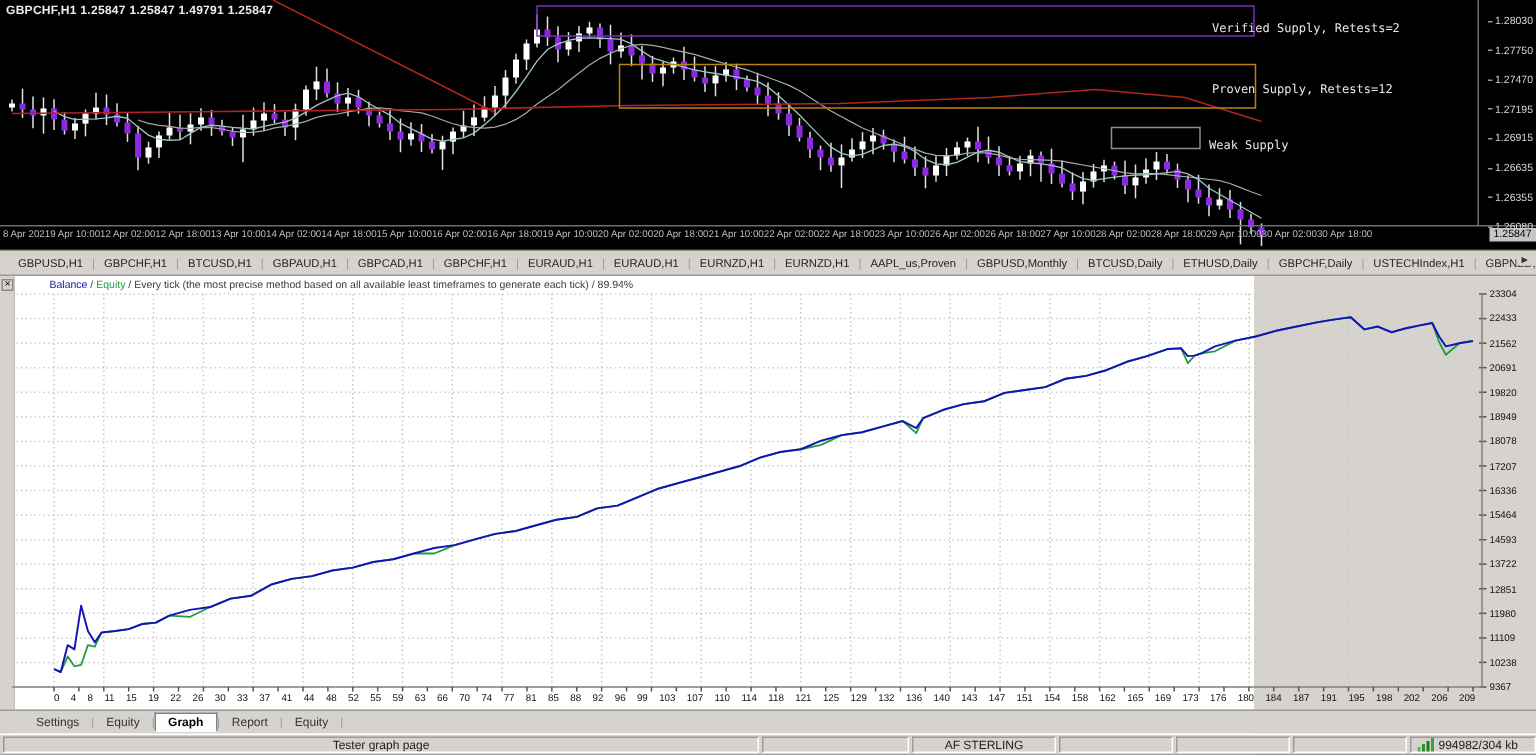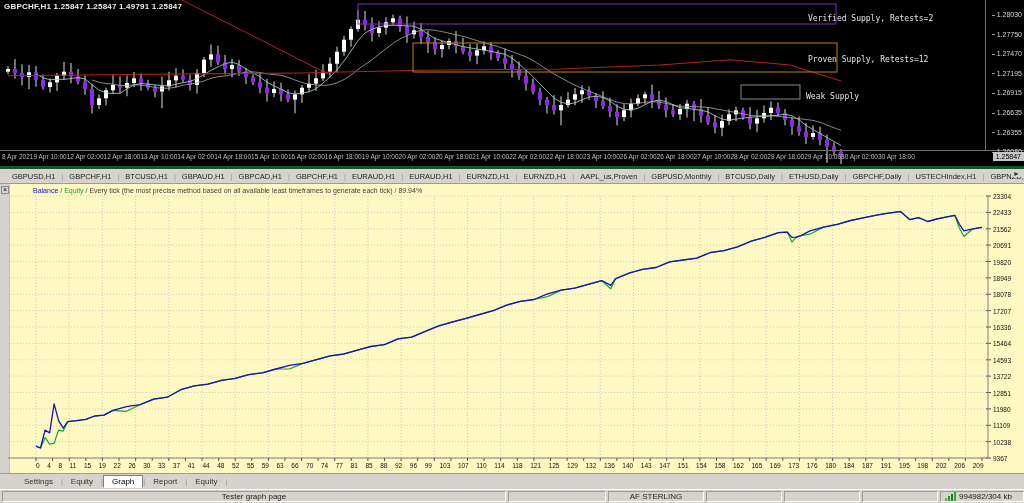--- a/index.html
+++ b/index.html
@@ -10,42 +10,42 @@
   #top-svg{position:absolute;top:0;left:0;}
   .symbol-info{position:absolute;top:2px;left:4px;color:#ececec;font-size:8px;font-weight:bold;letter-spacing:.2px;}
   .axis-sep{position:absolute;top:150px;left:0;width:1024px;height:1px;background:#6f6f6f;}
   .price-axis{position:absolute;top:0;right:0;width:38px;height:150px;border-left:1px solid #6f6f6f;}
   .price-label{position:absolute;right:2px;color:#d6d6d6;font-size:7px;white-space:nowrap;}
   .price-label::before{content:"";display:inline-block;width:3px;height:1px;background:#9a9a9a;vertical-align:middle;margin-right:2px;}
   .price-tag{position:absolute;right:0;top:152px;background:#c6c6c6;color:#000;font-size:7px;padding:0 3px;line-height:9px;}
   .date-axis{position:absolute;left:2px;top:153px;width:858px;display:flex;justify-content:space-between;color:#bdbdbd;font-size:6.5px;white-space:nowrap;}
   
   .tabbar{position:absolute;top:166px;left:0;width:1024px;height:18px;background:#d6d3ce;
-          border-top:3px solid #14532d;border-bottom:1px solid #9a9a9a;box-sizing:border-box;
+          border-top:1px solid #14532d;border-bottom:1px solid #9a9a9a;box-sizing:border-box;
           display:flex;align-items:center;padding:0 14px 0 6px;overflow:hidden;white-space:nowrap;}
   .tab{font-size:7.5px;color:#1f1f1f;padding:0 6px;cursor:default;}
   .tab-sep{color:#9a9a9a;font-size:7.5px;}
   .tab-scroll{position:absolute;right:2px;top:170px;font-size:7px;color:#333;background:#d6d3ce;padding:0 2px;}
   
-  .tester{position:absolute;top:184px;left:0;width:1024px;height:319px;background:#fef9c3;}
+  .tester{position:absolute;top:184px;left:0;width:836px;height:319px;background:#ffffff;}
   .left-strip{position:absolute;left:0;top:0;width:9px;height:290px;background:#d6d3ce;border-right:1px solid #c2c2c2;}
   .close-btn{position:absolute;left:1px;top:2px;width:8px;height:8px;background:#d6d3ce;border:1px solid #8a8a8a;
              font-size:7px;line-height:6px;text-align:center;color:#000;box-sizing:border-box;}
   .legend{position:absolute;left:33px;top:3px;font-size:7px;color:#3c3c3c;white-space:nowrap;}
   .legend .bal{color:#1414b8;} .legend .eq{color:#1e9e3e;}
   #tester-svg{position:absolute;left:0;top:0;}
   .y-label{position:absolute;font-size:6.5px;color:#101010;white-space:nowrap;}
   .x-axis{position:absolute;left:36px;top:278px;width:948px;display:flex;justify-content:space-between;
           font-size:6.5px;color:#101010;}
   .tester-tabs{position:absolute;left:0;top:289px;width:1024px;height:16px;background:#d6d3ce;
                border-top:1px solid #9a9a9a;box-sizing:border-box;display:flex;align-items:center;padding-left:16px;}
   .side-label{position:absolute;left:0;top:289px;width:10px;height:26px;font-size:6.5px;color:#4a4a4a;
               writing-mode:vertical-rl;transform:rotate(180deg);text-align:center;line-height:10px;}
   .ttab{font-size:8px;color:#333;padding:1px 8px;cursor:default;}
-  .ttab.active{background:#fdfdfd;border:1px solid #808080;border-bottom:1px solid #fdfdfd;font-weight:normal;color:#000;
+  .ttab.active{background:#fdfdfd;border:1px solid #808080;border-bottom:1px solid #fdfdfd;font-weight:bold;color:#000;
                margin-top:-1px;}
   .ttab-sep{color:#9a9a9a;font-size:7.5px;}
   
   .statusbar{position:absolute;bottom:0;left:0;width:1024px;height:14px;background:#d6d3ce;border-top:1px solid #fff;
              display:flex;font-size:8px;color:#1c1c1c;box-sizing:border-box;}
   .cell{border:1px solid;border-color:#9a9a9a #ffffff #ffffff #9a9a9a;margin:1px 0 0 2px;height:11px;line-height:10px;
         padding:0 4px;box-sizing:border-box;overflow:hidden;white-space:nowrap;text-align:center;}
   .cell.grow{flex:1;}
   .usage{display:flex;align-items:center;gap:2px;}
 </style>

